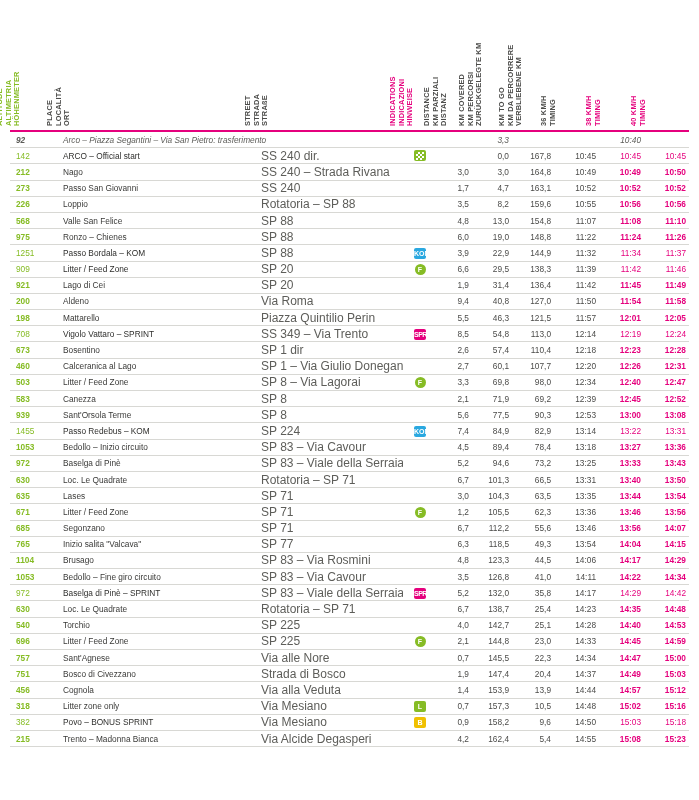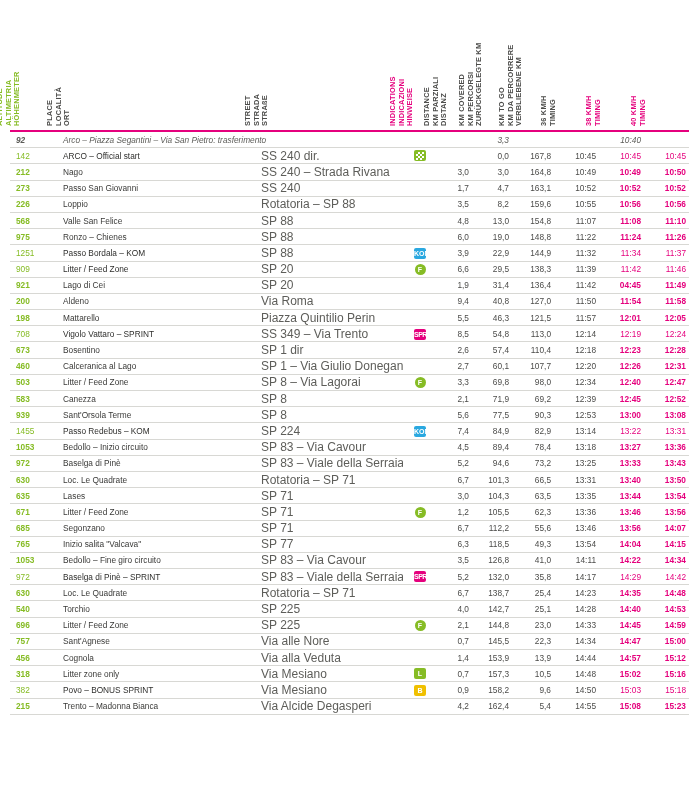--- a/index.html
+++ b/index.html
@@ -294,21 +294,21 @@
         </tr>
         <tr>
           <td class="c-alt">921</td>
           <td class="c-place">Lago di Cei</td>
           <td class="c-street">SP 20</td>
           <td class="c-ind"></td>
           <td class="c-num">1,9</td>
           <td class="c-num">31,4</td>
           <td class="c-num">136,4</td>
           <td class="c-t">11:42</td>
-          <td class="c-t mag">04:45</td>
+          <td class="c-t mag">11:45</td>
           <td class="c-t mag">11:49</td>
         </tr>
         <tr>
           <td class="c-alt">200</td>
           <td class="c-place">Aldeno</td>
           <td class="c-street">Via Roma</td>
           <td class="c-ind"></td>
           <td class="c-num">9,4</td>
           <td class="c-num">40,8</td>
           <td class="c-num">127,0</td>
@@ -490,20 +490,32 @@
           <td class="c-street">SP 77</td>
           <td class="c-ind"></td>
           <td class="c-num">6,3</td>
           <td class="c-num">118,5</td>
           <td class="c-num">49,3</td>
           <td class="c-t">13:54</td>
           <td class="c-t mag">14:04</td>
           <td class="c-t mag">14:15</td>
         </tr>
         <tr>
+          <td class="c-alt">1104</td>
+          <td class="c-place">Brusago</td>
+          <td class="c-street">SP 83 – Via Rosmini</td>
+          <td class="c-ind"></td>
+          <td class="c-num">4,8</td>
+          <td class="c-num">123,3</td>
+          <td class="c-num">44,5</td>
+          <td class="c-t">14:06</td>
+          <td class="c-t mag">14:17</td>
+          <td class="c-t mag">14:29</td>
+        </tr>
+        <tr>
           <td class="c-alt">1053</td>
           <td class="c-place">Bedollo – Fine giro circuito</td>
           <td class="c-street">SP 83 – Via Cavour</td>
           <td class="c-ind"></td>
           <td class="c-num">3,5</td>
           <td class="c-num">126,8</td>
           <td class="c-num">41,0</td>
           <td class="c-t">14:11</td>
           <td class="c-t mag">14:22</td>
           <td class="c-t mag">14:34</td>
@@ -562,20 +574,32 @@
           <td class="c-street">Via alle Nore</td>
           <td class="c-ind"></td>
           <td class="c-num">0,7</td>
           <td class="c-num">145,5</td>
           <td class="c-num">22,3</td>
           <td class="c-t">14:34</td>
           <td class="c-t mag">14:47</td>
           <td class="c-t mag">15:00</td>
         </tr>
         <tr>
+          <td class="c-alt">751</td>
+          <td class="c-place">Bosco di Civezzano</td>
+          <td class="c-street">Strada di Bosco</td>
+          <td class="c-ind"></td>
+          <td class="c-num">1,9</td>
+          <td class="c-num">147,4</td>
+          <td class="c-num">20,4</td>
+          <td class="c-t">14:37</td>
+          <td class="c-t mag">14:49</td>
+          <td class="c-t mag">15:03</td>
+        </tr>
+        <tr>
           <td class="c-alt">456</td>
           <td class="c-place">Cognola</td>
           <td class="c-street">Via alla Veduta</td>
           <td class="c-ind"></td>
           <td class="c-num">1,4</td>
           <td class="c-num">153,9</td>
           <td class="c-num">13,9</td>
           <td class="c-t">14:44</td>
           <td class="c-t mag">14:57</td>
           <td class="c-t mag">15:12</td>

